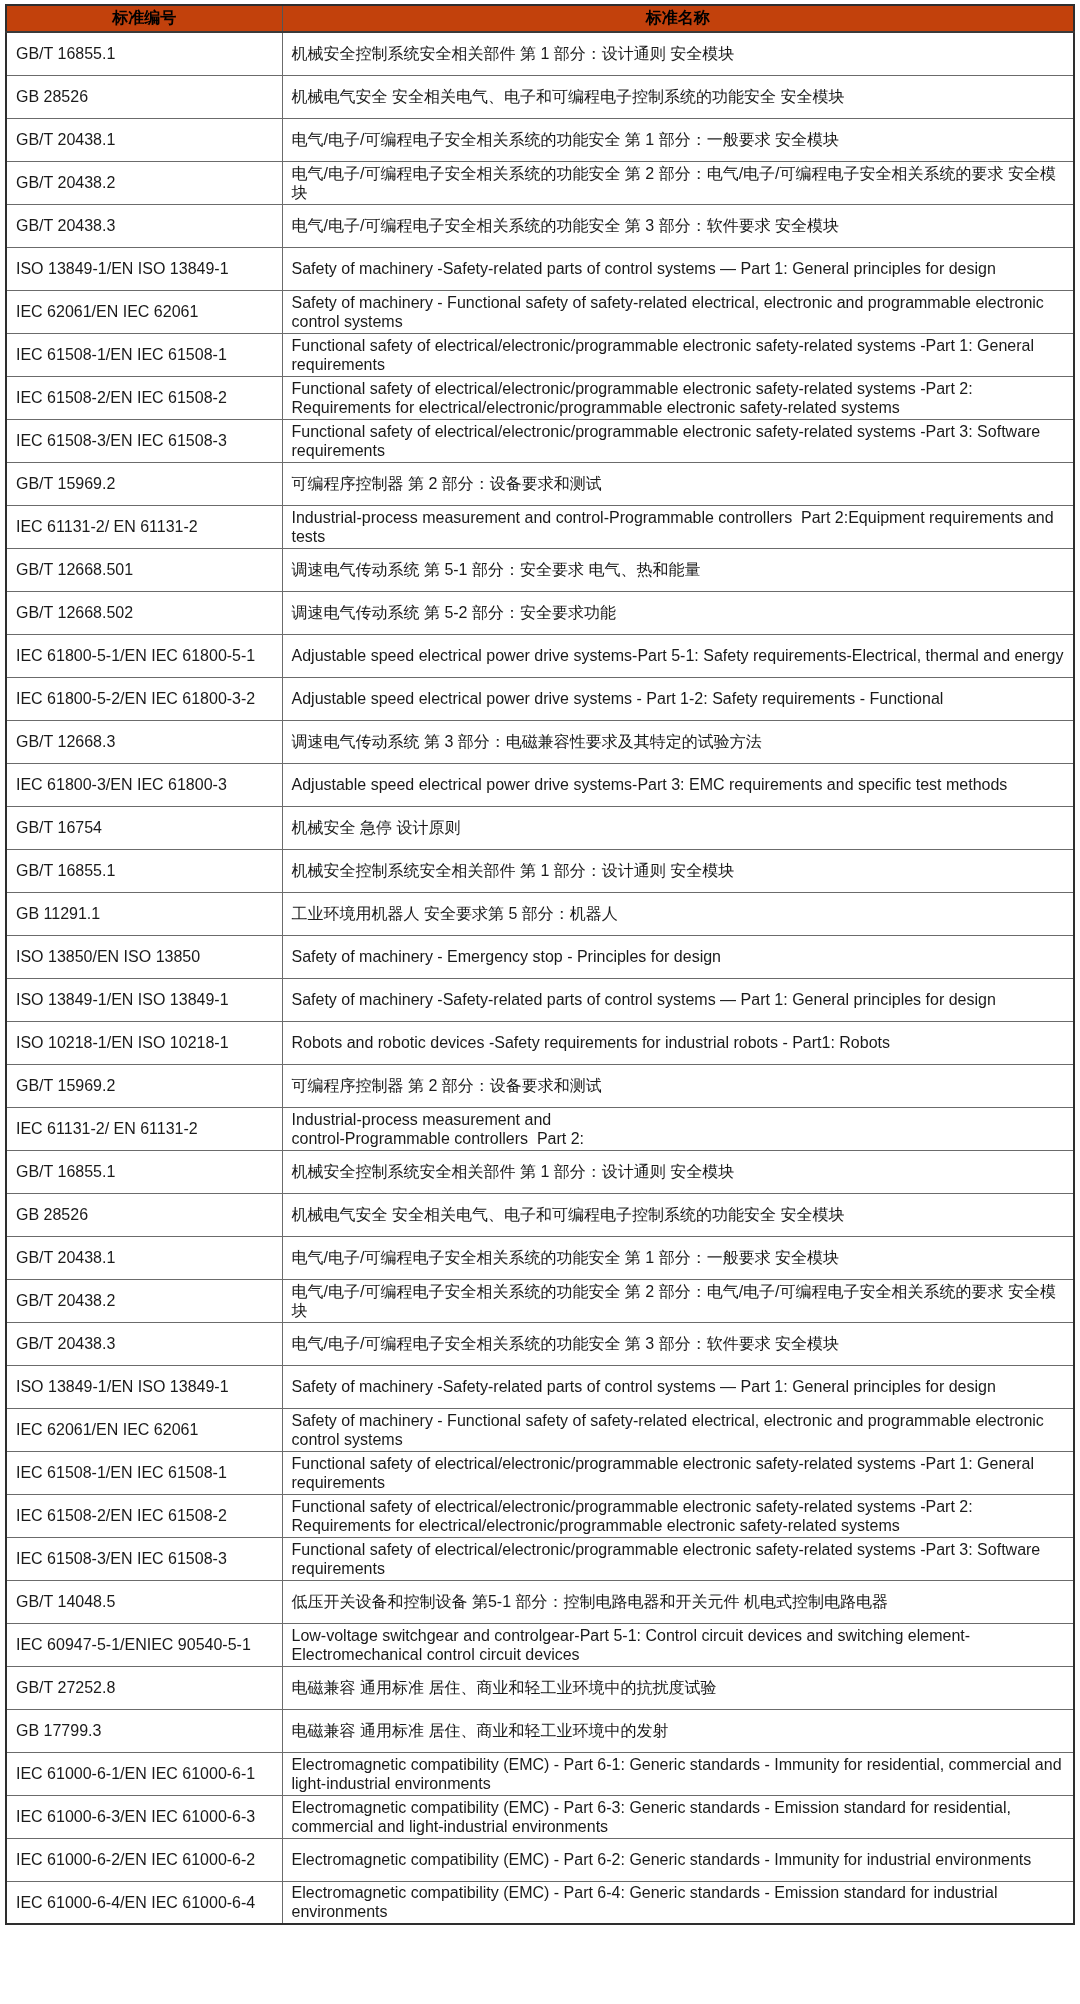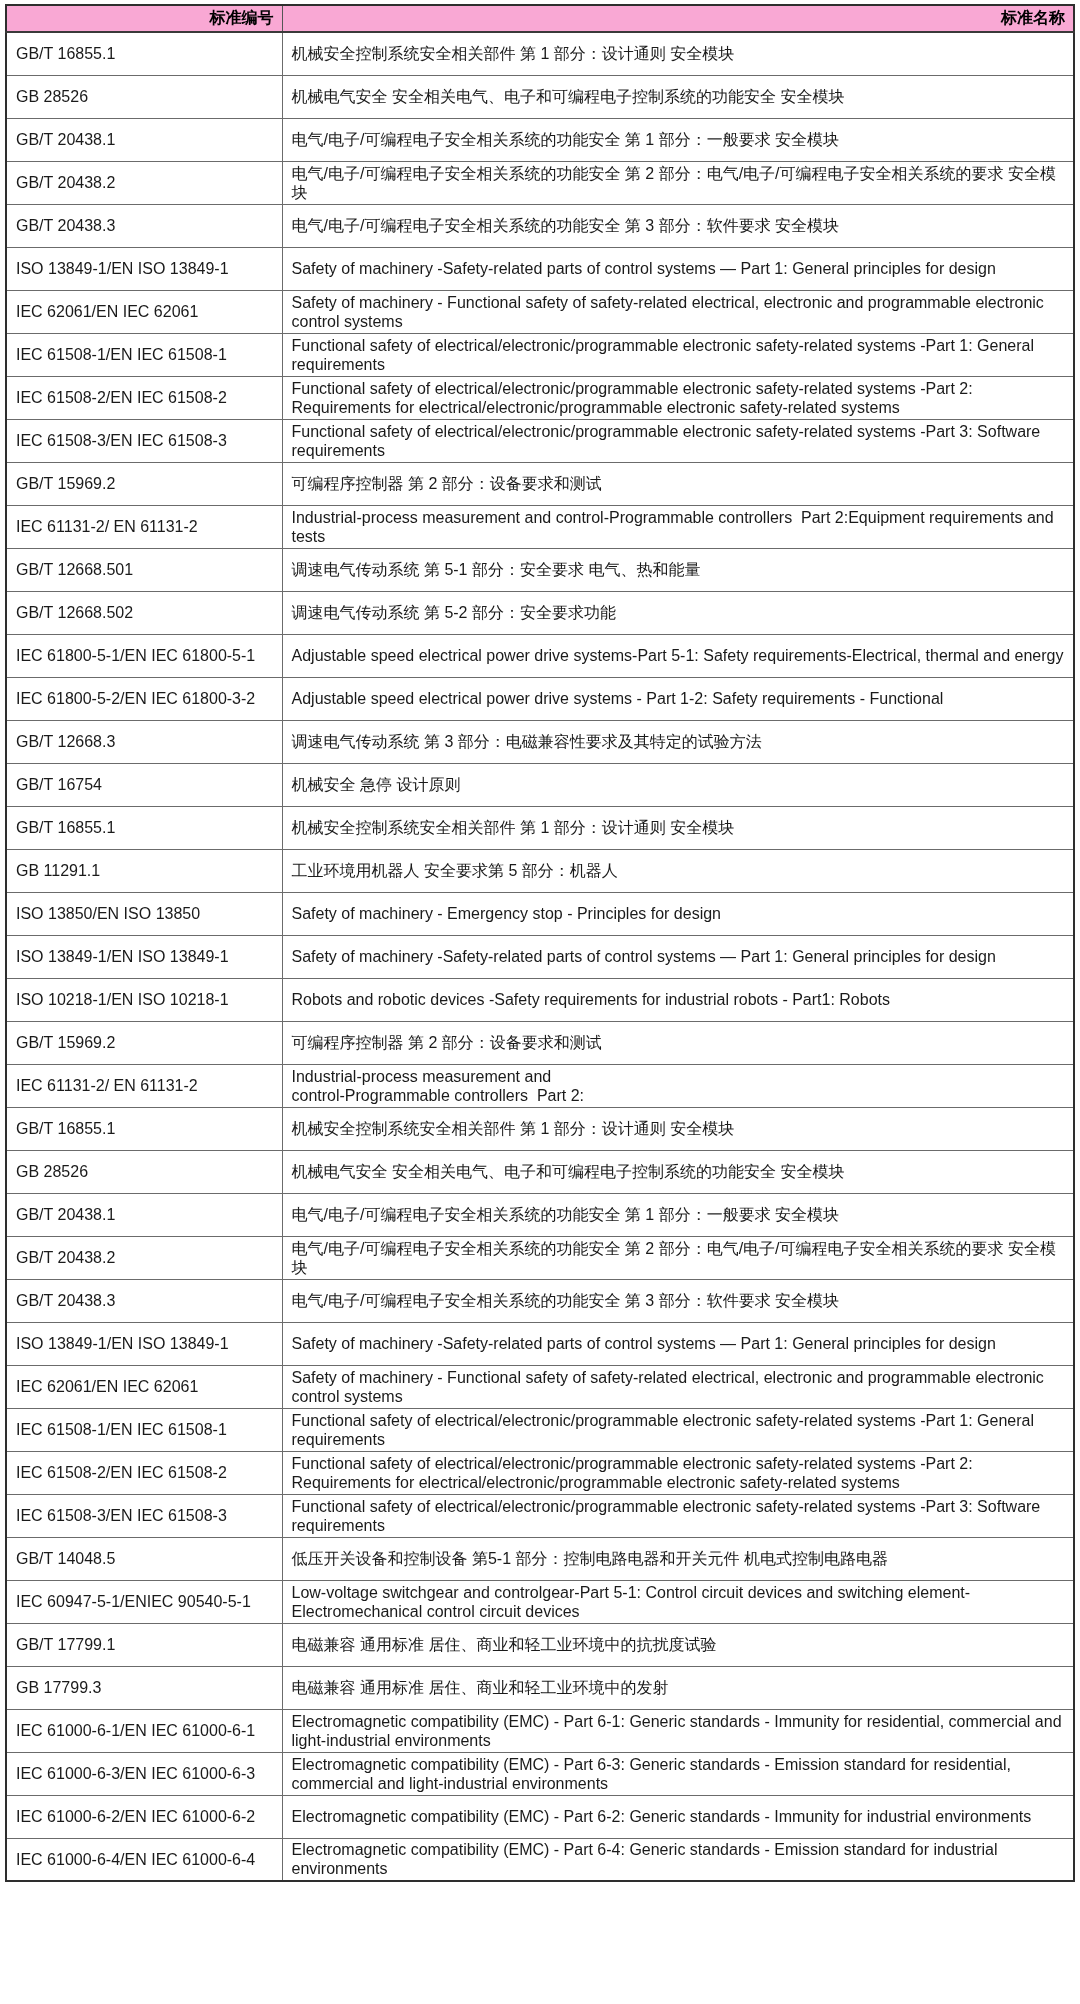--- a/index.html
+++ b/index.html
@@ -17,25 +17,25 @@
     box-sizing: border-box;
   }
   table.std-table {
     width: 1070px;
     table-layout: fixed;
     border-collapse: collapse;
     border: 2px solid #2e2e2e;
   }
   table.std-table col.col-code { width: 276px; }
   table.std-table th {
-    background: #f9a8d4;
+    background: #c2410c;
     font-weight: bold;
     font-size: 16px;
     color: #000000;
-    text-align: right;
+    text-align: center;
     height: 26px;
     padding: 2px 8px;
     border: 1px solid #555555;
     border-bottom: 2px solid #3a3a3a;
     box-sizing: border-box;
   }
   table.std-table td {
     font-size: 16px;
     line-height: 19px;
     height: 43px;
@@ -148,20 +148,24 @@
   <tr>
     <td class="cell-code">IEC 61800-5-2/EN IEC 61800-3-2</td>
     <td class="cell-name">Adjustable speed electrical power drive systems - Part 1-2: Safety requirements - Functional</td>
   </tr>
 
   <tr>
     <td class="cell-code">GB/T 12668.3</td>
     <td class="cell-name">调速电气传动系统 第 3 部分：电磁兼容性要求及其特定的试验方法</td>
   </tr>
 
+  <tr>
+    <td class="cell-code">IEC 61800-3/EN IEC 61800-3</td>
+    <td class="cell-name">Adjustable speed electrical power drive systems-Part 3: EMC requirements and specific test methods</td>
+  </tr>
 
   <tr>
     <td class="cell-code">GB/T 16754</td>
     <td class="cell-name">机械安全 急停 设计原则</td>
   </tr>
 
   <tr>
     <td class="cell-code">GB/T 16855.1</td>
     <td class="cell-name">机械安全控制系统安全相关部件 第 1 部分：设计通则 安全模块</td>
   </tr>
@@ -251,21 +255,21 @@
     <td class="cell-code">GB/T 14048.5</td>
     <td class="cell-name">低压开关设备和控制设备 第5-1 部分：控制电路电器和开关元件 机电式控制电路电器</td>
   </tr>
 
   <tr>
     <td class="cell-code">IEC 60947-5-1/ENIEC 90540-5-1</td>
     <td class="cell-name">Low-voltage switchgear and controlgear-Part 5-1: Control circuit devices and switching element-Electromechanical control circuit devices</td>
   </tr>
 
   <tr>
-    <td class="cell-code">GB/T 17799.1</td>
+    <td class="cell-code">GB/T 27252.8</td>
     <td class="cell-name">电磁兼容 通用标准 居住、商业和轻工业环境中的抗扰度试验</td>
   </tr>
 
   <tr>
     <td class="cell-code">GB 17799.3</td>
     <td class="cell-name">电磁兼容 通用标准 居住、商业和轻工业环境中的发射</td>
   </tr>
 
 
 

